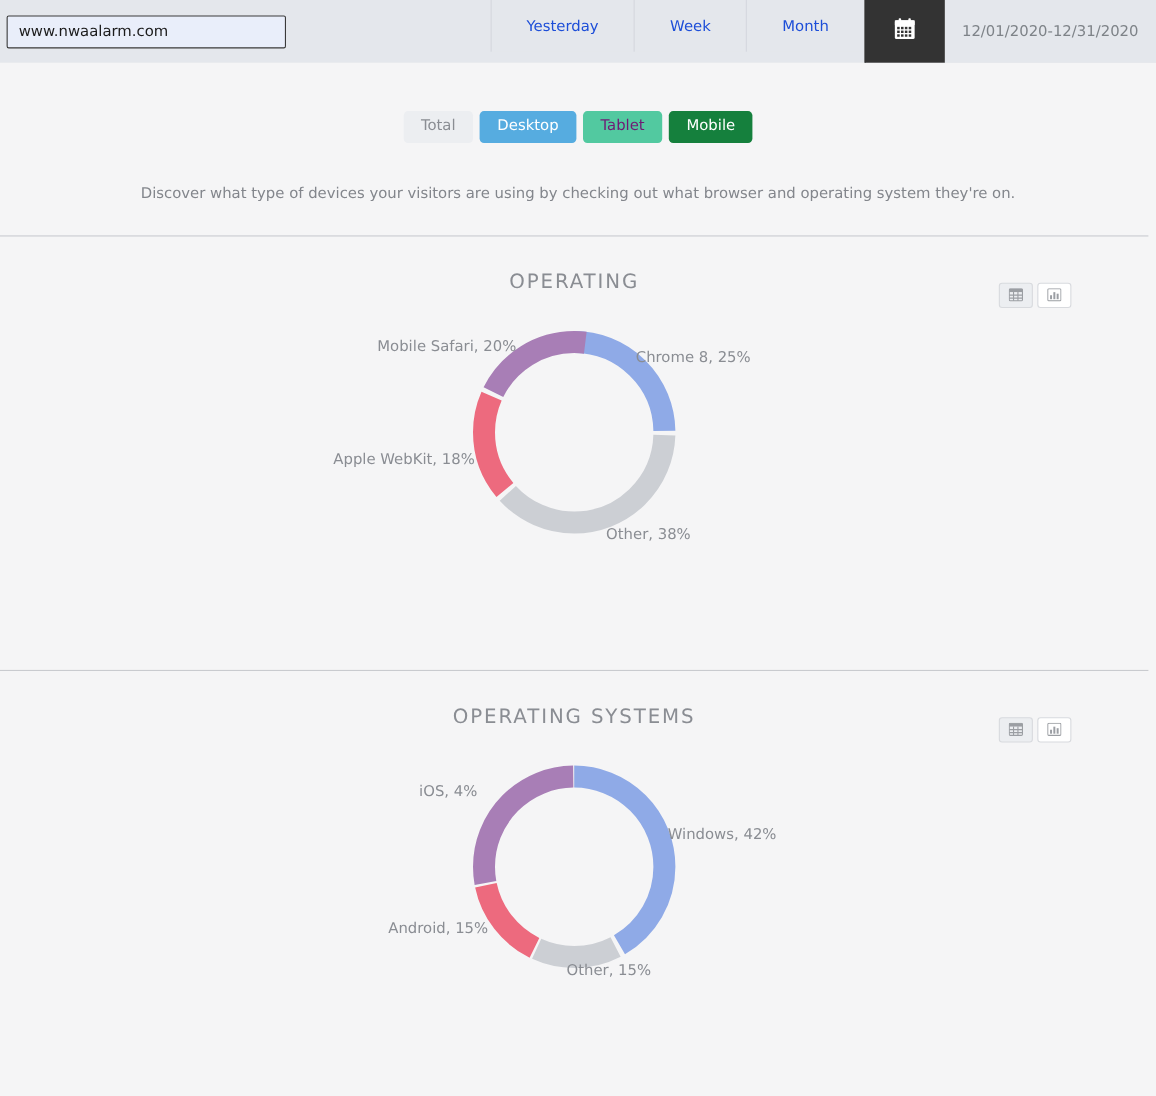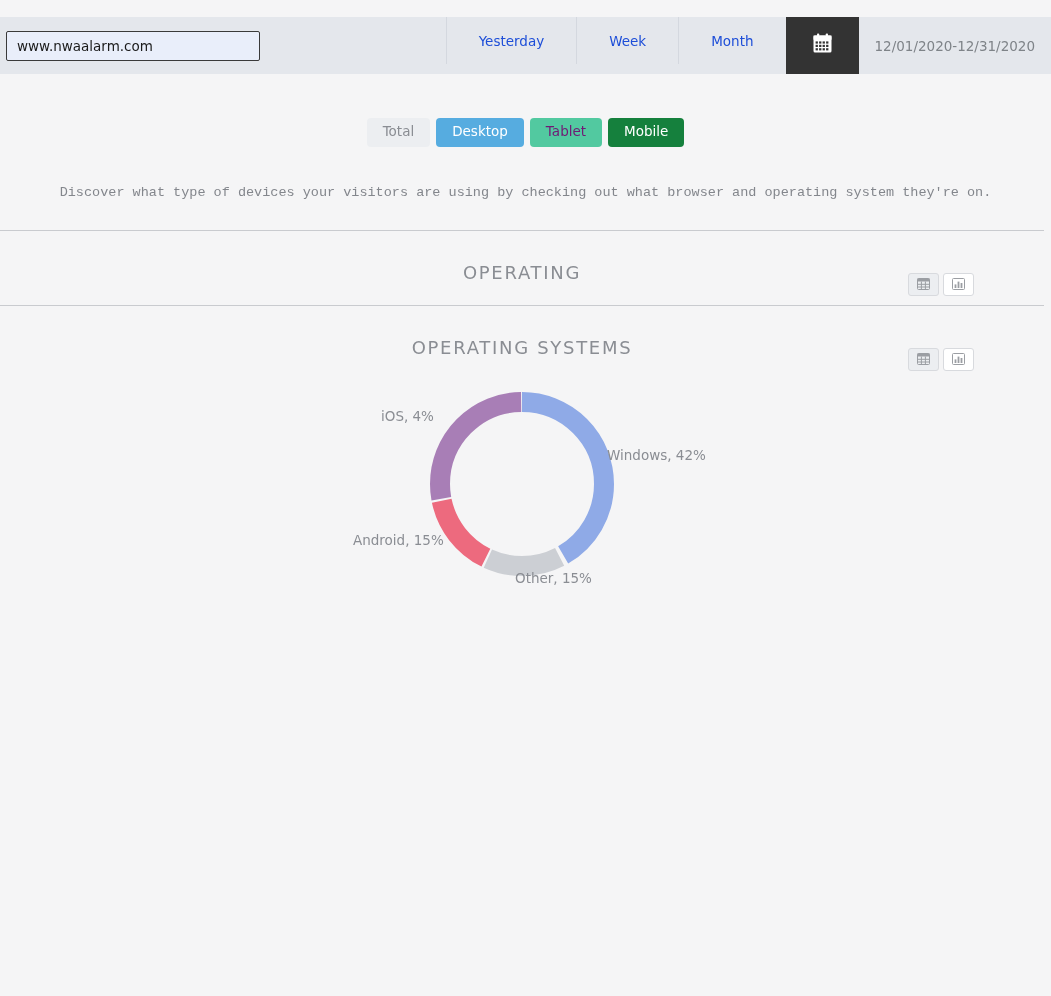--- a/index.html
+++ b/index.html
@@ -11,21 +11,20 @@
     overflow: hidden;
   }
 
   
   .topbar {
     position: relative;
     height: 57px;
     background: #e4e7ec;
     display: flex;
     align-items: stretch;
-    margin-top: 17px;
   }
   .url-wrap {
     width: 267px;
     display: flex;
     align-items: center;
     padding: 6px 7px 6px 6px;
   }
   .url-input {
     width: 100%;
     height: 30px;
@@ -100,21 +99,20 @@
   .intro-title {
     font-size: 20px;
     letter-spacing: 1.6px;
     color: #8a8d93;
     font-weight: normal;
   }
   .intro-sub {
     margin-top: 27px;
     font-size: 13.5px;
     color: #83868c;
-    font-family: Liberation Mono, monospace;
   }
 
   .divider {
     height: 1px;
     background: #c9cbcf;
     width: 1044px;
     margin: 0;
   }
   .divider.d1 { margin-top: 30px; }
 
@@ -246,20 +244,38 @@
             <rect x="0.5" y="0.5" width="12" height="11" rx="1" fill="none" stroke="#9b9ea3"></rect>
             <rect x="2.6" y="6.4" width="1.8" height="3.6" fill="#9b9ea3"></rect>
             <rect x="5.6" y="3.6" width="1.8" height="6.4" fill="#9b9ea3"></rect>
             <rect x="8.6" y="5.0" width="1.8" height="5.0" fill="#9b9ea3"></rect>
           </svg>
         </span>
       </div>
     </div>
   </div>
 
+  <div class="chart-area">
+    <div class="donut-wrap" style="top:4px;">
+      <svg width="200" height="200" viewBox="0 0 200 200">
+
+        <circle cx="100" cy="100" r="82" fill="none" stroke="#8faae7" stroke-width="20" stroke-dasharray="127.2 387.9" stroke-dashoffset="0" transform="rotate(-90 100 100)"></circle>
+
+        <circle cx="100" cy="100" r="82" fill="none" stroke="#cccfd4" stroke-width="20" stroke-dasharray="193.7 321.4" stroke-dashoffset="-131.2" transform="rotate(-90 100 100)"></circle>
+
+        <circle cx="100" cy="100" r="82" fill="none" stroke="#ed6a7e" stroke-width="20" stroke-dasharray="90.7 424.4" stroke-dashoffset="-328.9" transform="rotate(-90 100 100)"></circle>
+
+        <circle cx="100" cy="100" r="82" fill="none" stroke="#a87eb6" stroke-width="20" stroke-dasharray="101.7 413.4" stroke-dashoffset="-423.6" transform="rotate(-90 100 100)"></circle>
+      </svg>
+    </div>
+    <div class="donut-label" style="left:578px; top:28px;">Chrome 8, 25%</div>
+    <div class="donut-label" style="left:551px; top:189px;">Other, 38%</div>
+    <div class="donut-label" style="left:303px; top:121px;">Apple WebKit, 18%</div>
+    <div class="donut-label" style="left:343px; top:18px;">Mobile Safari, 20%</div>
+  </div>
 </div>
 
 <div style="display:flex;justify-content:flex-start;">
   <div class="divider"></div>
 </div>
 
 <div class="section">
   <div class="section-head">
     <div class="section-title">OPERATING SYSTEMS</div>
     <div class="view-toggle">

